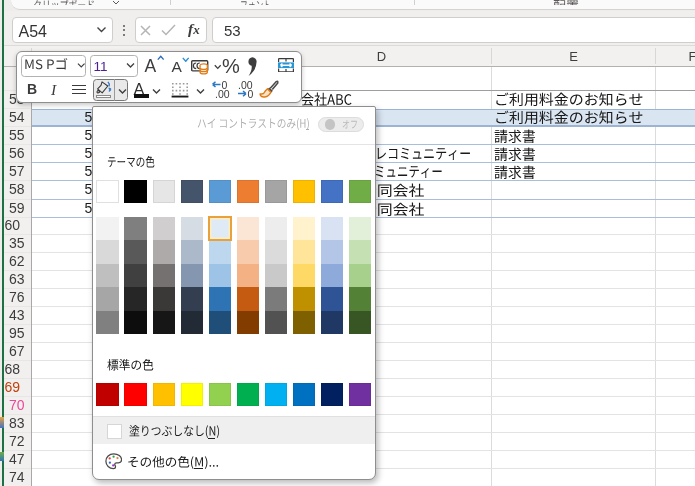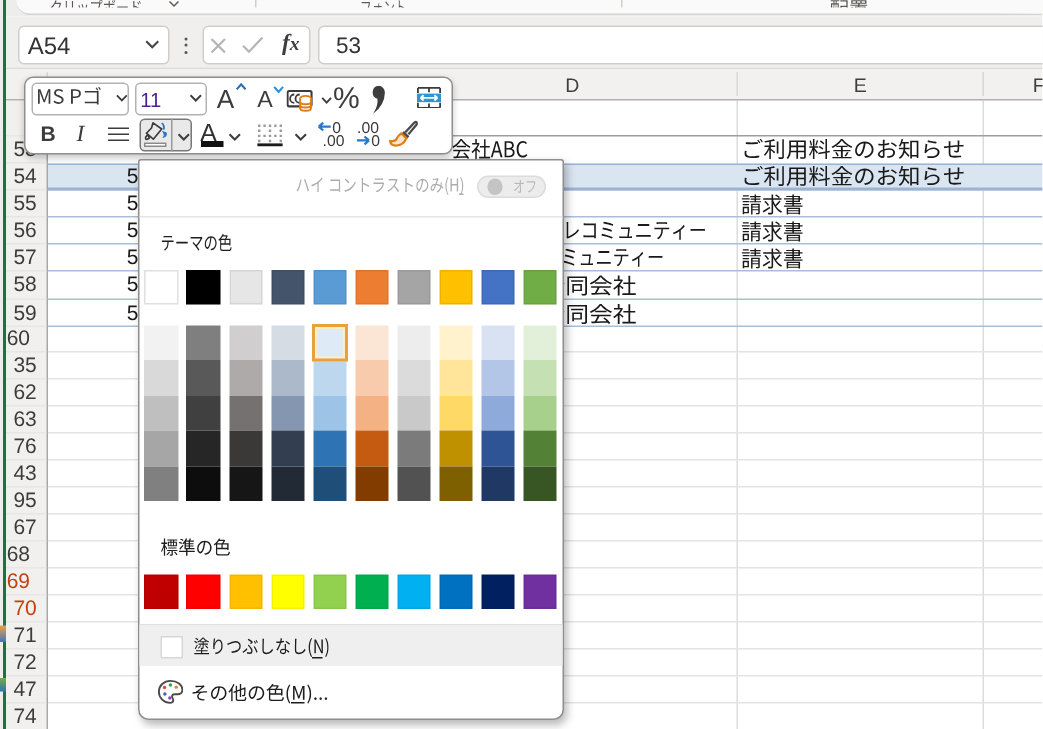--- a/index.html
+++ b/index.html
@@ -97,23 +97,23 @@
 <div style="position:absolute;left:0;top:307.1px;width:24.5px;height:16px;font:14px 'Liberation Sans',sans-serif;color:#3c3c3c;text-align:right;line-height:16px;z-index:5">43</div>
 <div style="position:absolute;left:2px;top:324.1px;width:29px;height:1px;background:#e7e6e5;z-index:4"></div>
 <div style="position:absolute;left:0;top:325.1px;width:24.5px;height:16px;font:14px 'Liberation Sans',sans-serif;color:#3c3c3c;text-align:right;line-height:16px;z-index:5">95</div>
 <div style="position:absolute;left:2px;top:342.1px;width:29px;height:1px;background:#e7e6e5;z-index:4"></div>
 <div style="position:absolute;left:0;top:343.1px;width:24.5px;height:16px;font:14px 'Liberation Sans',sans-serif;color:#3c3c3c;text-align:right;line-height:16px;z-index:5">67</div>
 <div style="position:absolute;left:2px;top:360.1px;width:29px;height:1px;background:#e7e6e5;z-index:4"></div>
 <div style="position:absolute;left:0;top:361.1px;width:24.5px;height:16px;font:14px 'Liberation Sans',sans-serif;color:#3c3c3c;text-align:center;line-height:16px;z-index:5">68</div>
 <div style="position:absolute;left:2px;top:378.1px;width:29px;height:1px;background:#e7e6e5;z-index:4"></div>
 <div style="position:absolute;left:0;top:379.1px;width:24.5px;height:16px;font:14px 'Liberation Sans',sans-serif;color:#c2410c;text-align:center;line-height:16px;z-index:5">69</div>
 <div style="position:absolute;left:2px;top:396.1px;width:29px;height:1px;background:#e7e6e5;z-index:4"></div>
-<div style="position:absolute;left:0;top:397.1px;width:24.5px;height:16px;font:14px 'Liberation Sans',sans-serif;color:#c2410c;text-align:right;line-height:16px;z-index:5">70</div>
+<div style="position:absolute;left:0;top:397.1px;width:24.5px;height:16px;font:14px 'Liberation Sans',sans-serif;color:#ec4899;text-align:right;line-height:16px;z-index:5">70</div>
 <div style="position:absolute;left:2px;top:414.1px;width:29px;height:1px;background:#e7e6e5;z-index:4"></div>
-<div style="position:absolute;left:0;top:415.1px;width:24.5px;height:16px;font:14px 'Liberation Sans',sans-serif;color:#3c3c3c;text-align:right;line-height:16px;z-index:5">71</div>
+<div style="position:absolute;left:0;top:415.1px;width:24.5px;height:16px;font:14px 'Liberation Sans',sans-serif;color:#3c3c3c;text-align:right;line-height:16px;z-index:5">83</div>
 <div style="position:absolute;left:2px;top:432.1px;width:29px;height:1px;background:#e7e6e5;z-index:4"></div>
 <div style="position:absolute;left:0;top:433.1px;width:24.5px;height:16px;font:14px 'Liberation Sans',sans-serif;color:#3c3c3c;text-align:right;line-height:16px;z-index:5">72</div>
 <div style="position:absolute;left:2px;top:450.1px;width:29px;height:1px;background:#e7e6e5;z-index:4"></div>
 <div style="position:absolute;left:0;top:451.1px;width:24.5px;height:16px;font:14px 'Liberation Sans',sans-serif;color:#3c3c3c;text-align:right;line-height:16px;z-index:5">47</div>
 <div style="position:absolute;left:2px;top:468.1px;width:29px;height:1px;background:#e7e6e5;z-index:4"></div>
 <div style="position:absolute;left:0;top:469.1px;width:24.5px;height:16px;font:14px 'Liberation Sans',sans-serif;color:#3c3c3c;text-align:right;line-height:16px;z-index:5">74</div>
 <div style="position:absolute;left:0px;top:0px;width:695px;height:10.5px;background:#efedec;z-index:6"></div>
 <div style="position:absolute;left:11px;top:-1px;width:684px;height:9.5px;background:#fbfafa;border-bottom:1px solid #d5d3d1;border-bottom-left-radius:9px;z-index:6"></div>
 <div style="position:absolute;left:0;top:0;width:695px;height:5px;overflow:hidden;z-index:7">
     <svg style="position:absolute;left:33.0px;top:-3.8px;overflow:visible;z-index:2" width="62.0" height="15.0" viewBox="0 0 80.5 15.0" preserveAspectRatio="none">

